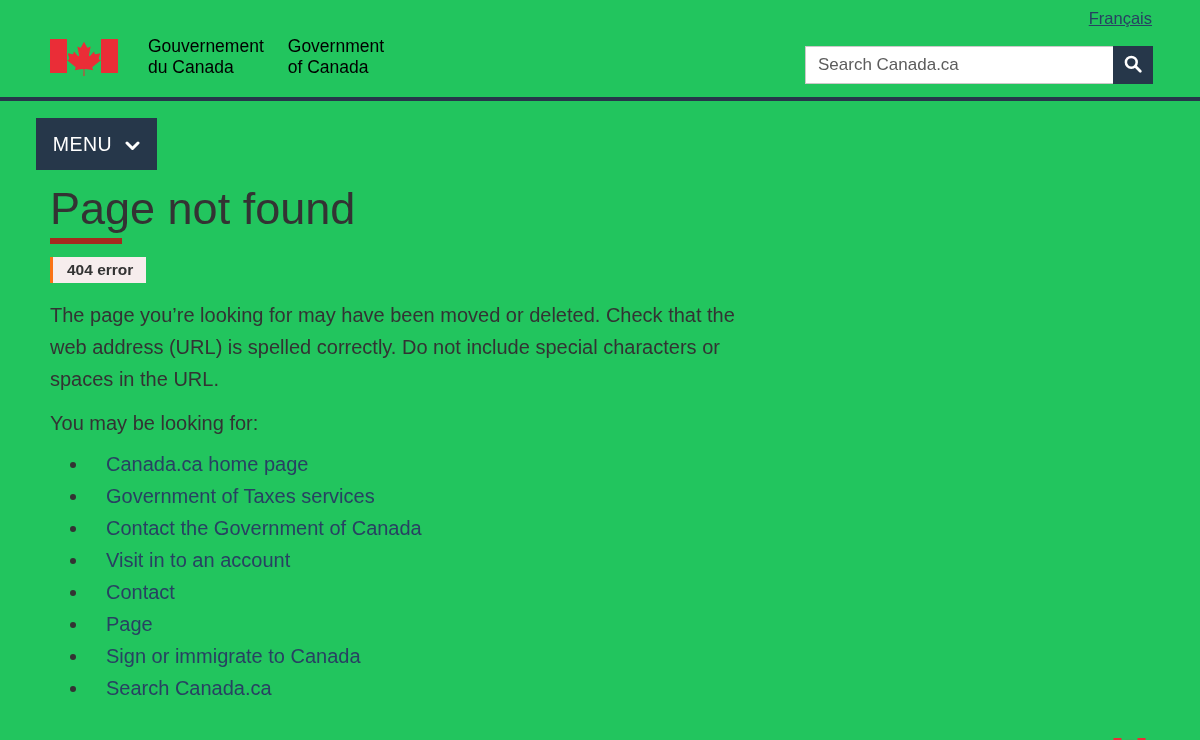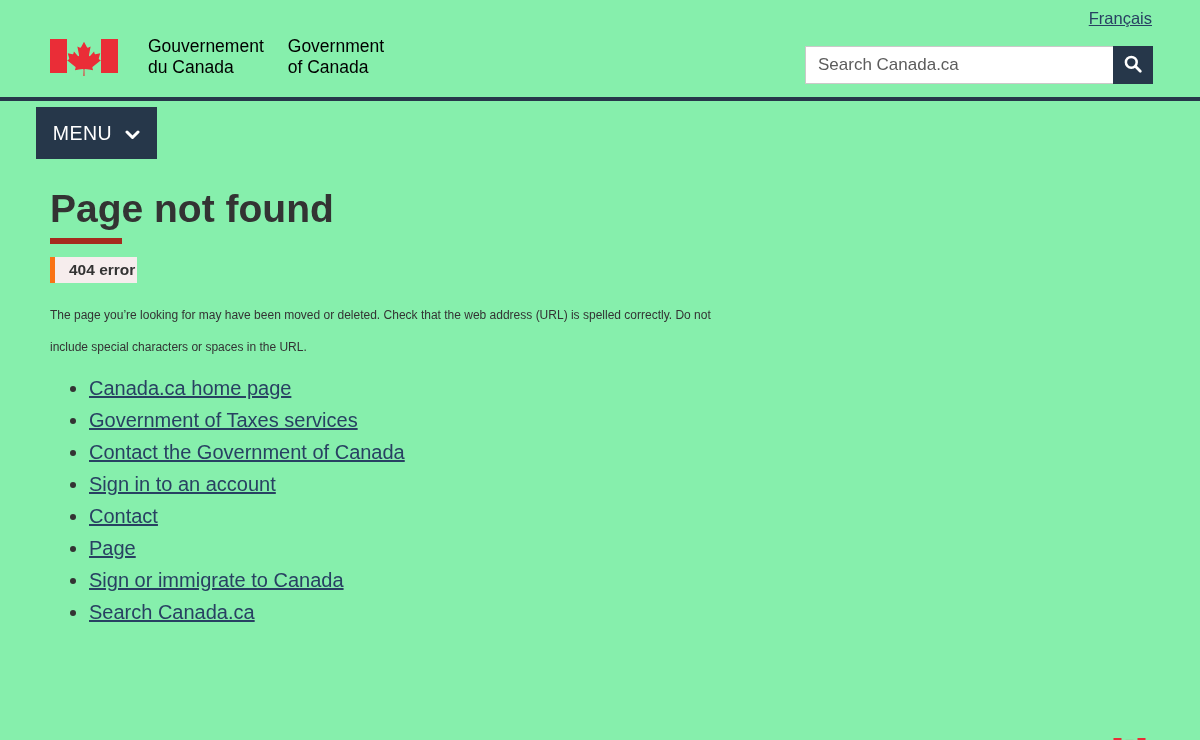--- a/index.html
+++ b/index.html
@@ -1,18 +1,18 @@
 <!DOCTYPE html>
 <html><head>
 <meta charset="utf-8">
 <style>
   * { margin: 0; padding: 0; box-sizing: border-box; }
   html, body { width: 1200px; height: 740px; overflow: hidden; background: #fff;
     font-family: "Liberation Sans", "DejaVu Sans", sans-serif; color: #333; }
-  .page { position: relative; width: 1200px; height: 740px; background: #86efac; }
+  .page { position: relative; width: 1200px; height: 740px; background: #22c55e; }
 
   
   .lang-link { position: absolute; top: 9px; right: 48px; font-size: 16.5px;
     color: #284162; text-decoration: underline; cursor: pointer; }
   .brand { position: absolute; left: 50px; top: 36px; display: flex; align-items: flex-start; }
   .flag-svg { width: 68px; height: 40px; display: block; }
   .sig-col { font-size: 17.5px; line-height: 21px; color: #000; margin-top: 0; }
   .sig-en { margin-left: 24px; }
   .sig-fr { margin-left: 30px; }
 
@@ -21,37 +21,37 @@
     padding: 0 12px; font-size: 17px; color: #333; outline: none; background: #fff;
     font-family: "Liberation Sans", sans-serif; }
   .search-input::placeholder { color: #5c5c5c; opacity: 1; }
   .search-btn { width: 40px; height: 38px; background: #26374A; border: none; cursor: pointer;
     display: flex; align-items: center; justify-content: center; }
 
   .header-rule { position: absolute; top: 97px; left: 0; width: 1200px; height: 4px;
     background: #26374A; }
 
   
-  .menu-btn { position: absolute; top: 107px; left: 36px; width: 121px; height: 52px;
+  .menu-btn { position: absolute; top: 118px; left: 36px; width: 121px; height: 52px;
     background: #26374A; color: #fff; border: none; cursor: pointer;
     display: flex; align-items: center; justify-content: center; gap: 13px;
     font-size: 19.5px; letter-spacing: 0.5px; font-family: "Liberation Sans", sans-serif; }
 
   
   .main { position: absolute; left: 50px; top: 185px; width: 700px; }
-  h1.page-title { font-size: 39px; line-height: 48px; font-weight: bold; color: #333; }
+  h1.page-title { font-size: 45px; line-height: 48px; font-weight: normal; color: #333; }
   .title-rule { width: 72px; height: 6px; background: #A62A1E; margin-top: 5px; }
   .error-badge { display: inline-block; margin-top: 13px; background: #f6eded;
-    border-left: 5px solid #f97316; padding: 4px 2px 4px 14px; font-size: 15.5px;
+    border-left: 3px solid #f97316; padding: 4px 13px 4px 14px; font-size: 15.5px;
     font-weight: bold; color: #333; }
-  p.intro { margin-top: 16px; font-size: 12px; line-height: 32px; width: 695px; }
+  p.intro { margin-top: 16px; font-size: 20px; line-height: 32px; width: 695px; }
   p.look-for { margin-top: 12px; font-size: 20px; line-height: 32px; }
   ul.suggest-list { margin-top: 9px; padding-left: 39px; }
   ul.suggest-list li { font-size: 20px; line-height: 32px; color: #333; }
-  ul.suggest-list a { color: #284162; text-decoration: underline; cursor: pointer; }
+  ul.suggest-list a { color: #284162; cursor: pointer; margin-left: 17px; }
 
   
   .wordmark { position: absolute; left: 992px; top: 738px; width: 170px; height: 45px; }
   .wm-text { font-size: 34px; font-weight: bold; color: #4a4a4a; letter-spacing: 0.5px;
     line-height: 34px; display: block; }
   .wm-flag { position: absolute; left: 121px; top: 0; width: 33px; height: 16px; }
 </style>
 </head>
 <body>
 
@@ -105,30 +105,31 @@
   </button>
 
   <main class="main">
     <h1 class="page-title">Page not found</h1>
     <div class="title-rule"></div>
 
     <div class="error-badge">404 error</div>
 
     <p class="intro">The page you’re looking for may have been moved or deleted. Check that the web address (URL) is spelled correctly. Do not include special characters or spaces in the URL.</p>
 
+    <p class="look-for">You may be looking for:</p>
 
     <ul class="suggest-list">
       <li>
         <a>Canada.ca home page</a></li>
       <li>
         <a>Government of Taxes services</a></li>
       <li>
         <a>Contact the Government of Canada</a></li>
       <li>
-        <a>Sign in to an account</a></li>
+        <a>Visit in to an account</a></li>
       <li>
         <a>Contact</a></li>
       <li>
         <a>Page</a></li>
       <li>
         <a>Sign or immigrate to Canada</a></li>
       <li>
         <a>Search Canada.ca</a></li>
     </ul>
   </main>

